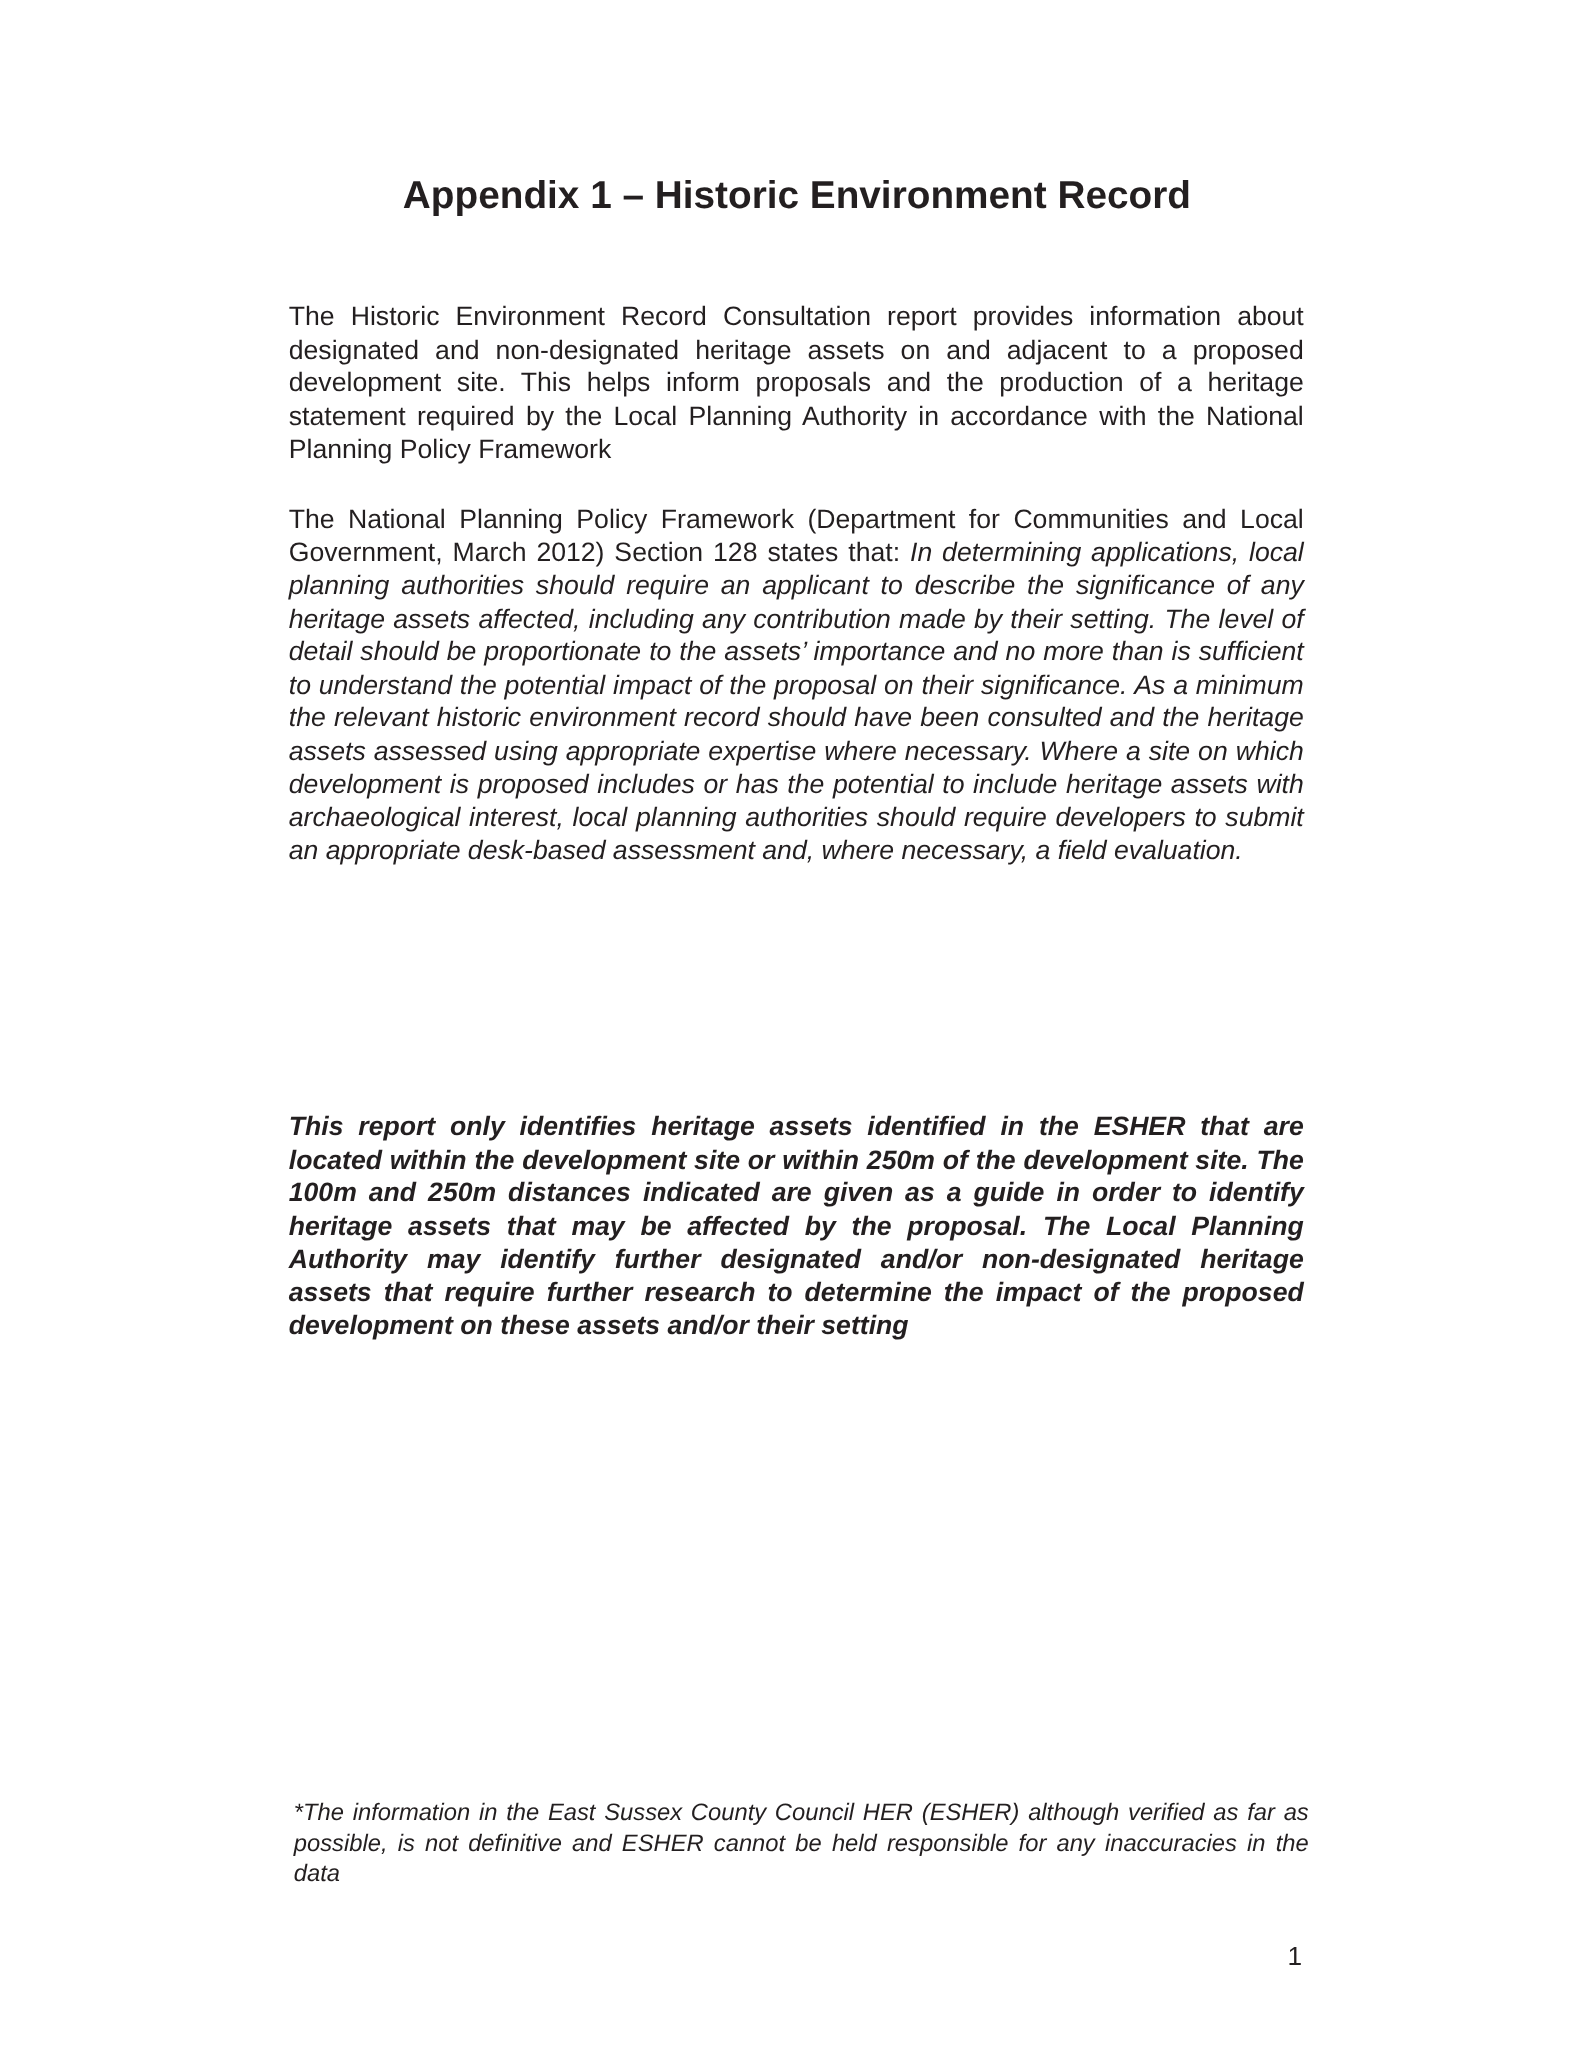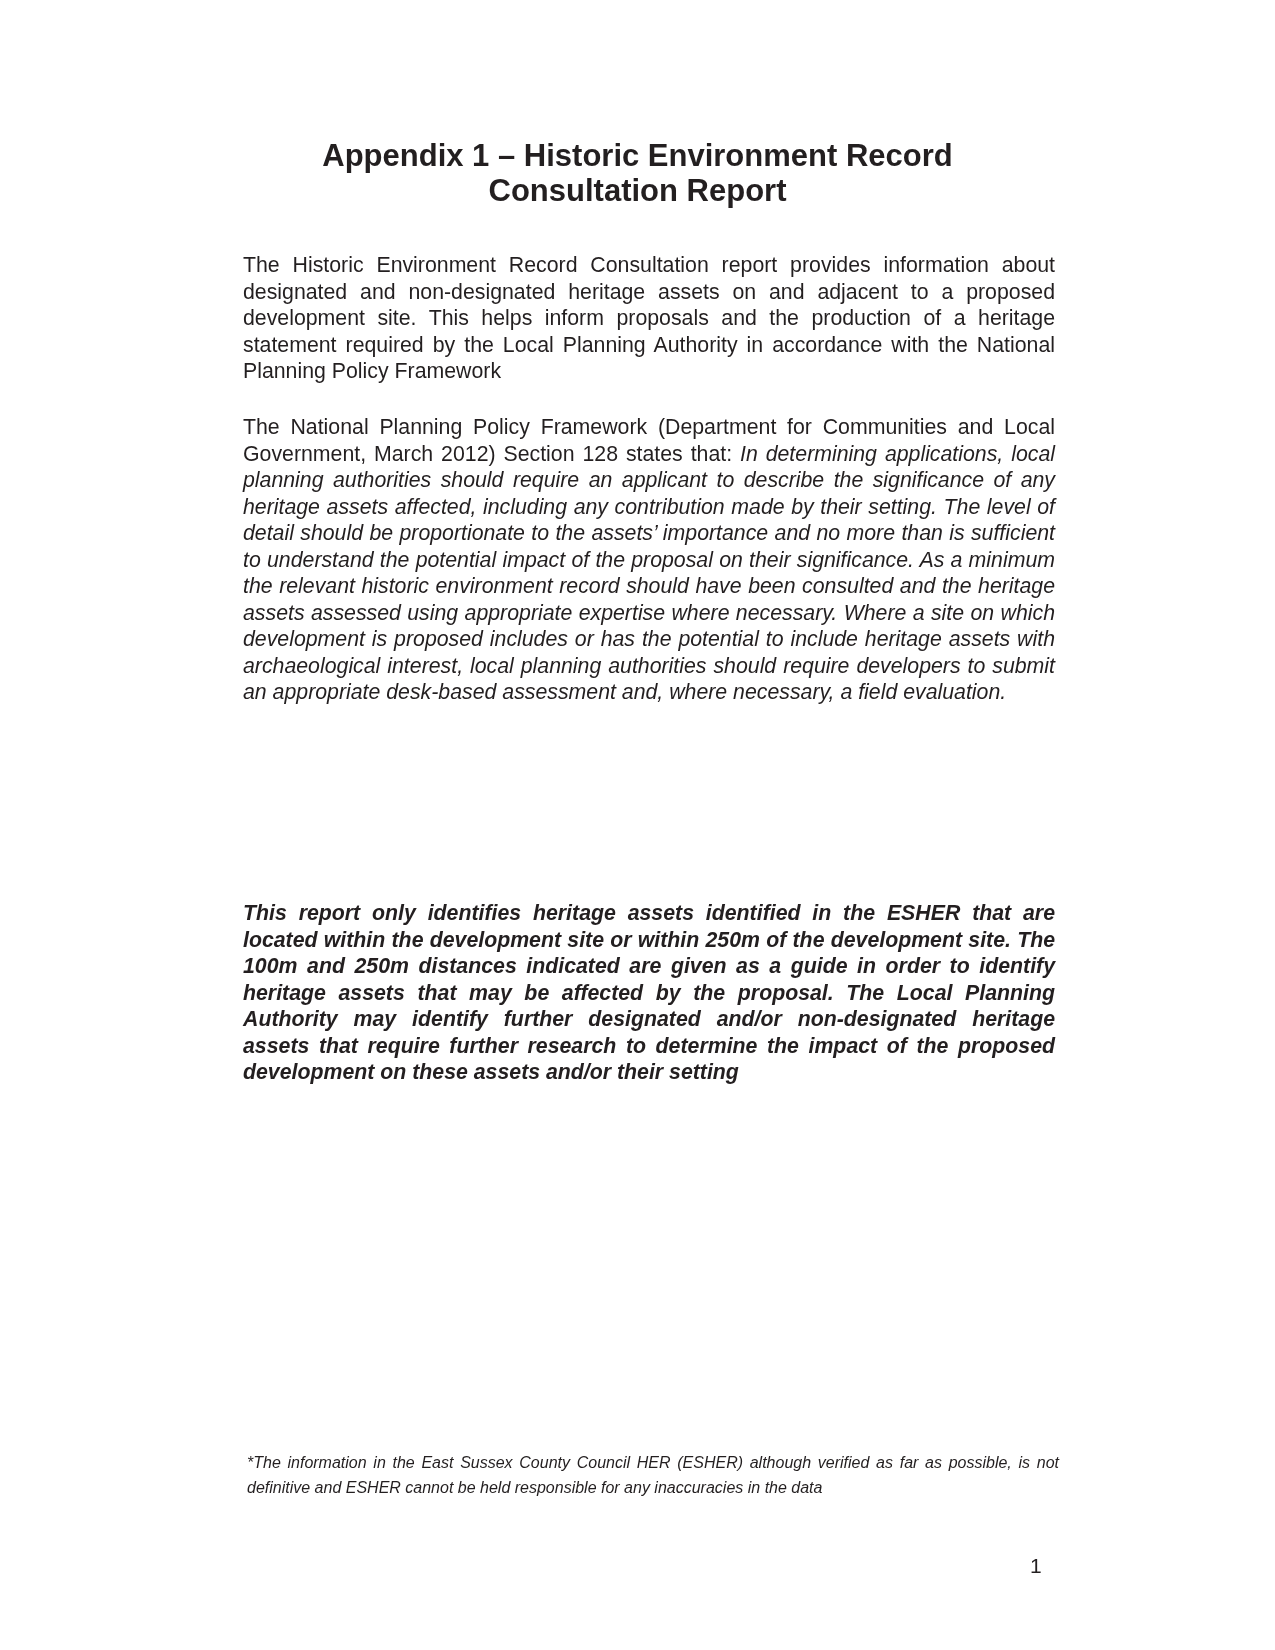--- a/index.html
+++ b/index.html
@@ -33,54 +33,53 @@
       margin: 0;
     }
     .title span { display: block; }
     .block {
       position: absolute;
       left: 231px;
       width: 812px;
       font-size: 21.3px;
       line-height: 26.5px;
       text-align: justify;
-      margin: 12px;
+      margin: 0;
     }
     #p1 { top: 240px; }
     #p2 { top: 402px; }
     #p3 { top: 780px; font-weight: bold; line-height: 25px; }
     #p4 { top: 888px; font-weight: bold; line-height: 26.5px; font-style: italic; }
     .italic { font-style: italic; }
     .footnote {
       position: absolute;
       left: 231px;
       width: 812px;
       top: 1435px;
-      font-size: 16px;
+      font-size: 19px;
       line-height: 24.5px;
       font-style: italic;
       text-align: justify;
-      margin: 16px;
+      margin: 4px;
     }
     .page-number {
       position: absolute;
       left: 1030px;
       top: 1553px;
       font-size: 21px;
       line-height: 26px;
     }
   </style>
 </head>
 <body>
 
 <div class="page">
 
   <h1 class="title">
     <span>Appendix 1 – Historic Environment Record</span>
-    <span>Consultation Report</span>
   </h1>
 
   <p id="p1" class="block">The Historic Environment Record Consultation report provides information about designated and non-designated heritage assets on and adjacent to a proposed development site.  This helps inform proposals and the production of a heritage statement required by the Local Planning Authority in accordance with the National Planning Policy Framework</p>
 
   <p id="p2" class="block"><span>The National Planning Policy Framework (Department for Communities and Local Government, March 2012) Section 128 states that: </span><span class="italic">In determining applications, local planning authorities should require an applicant to describe the significance of any heritage assets affected, including any contribution made by their setting. The level of detail should be proportionate to the assets’ importance and no more than is sufficient to understand the potential impact of the proposal on their significance. As a minimum the relevant historic environment record should have been consulted and the heritage assets assessed using appropriate expertise where necessary. Where a site on which development is proposed includes or has the potential to include heritage assets with archaeological interest, local planning authorities should require developers to submit an appropriate desk-based assessment and, where necessary, a field evaluation.</span></p>
 
 
   <p id="p4" class="block">This report only identifies heritage assets identified in the ESHER that are located within the development site or within 250m of the development site. The 100m and 250m distances indicated are given as a guide in order to identify heritage assets that may be affected by the proposal. The Local Planning Authority may identify further designated and/or non-designated heritage assets that require further research to determine the impact of the proposed development on these assets and/or their setting</p>
 
   <p class="footnote">*The information in the East Sussex County Council HER (ESHER) although verified as far as possible, is not definitive and ESHER cannot be held responsible for any inaccuracies in the data</p>

